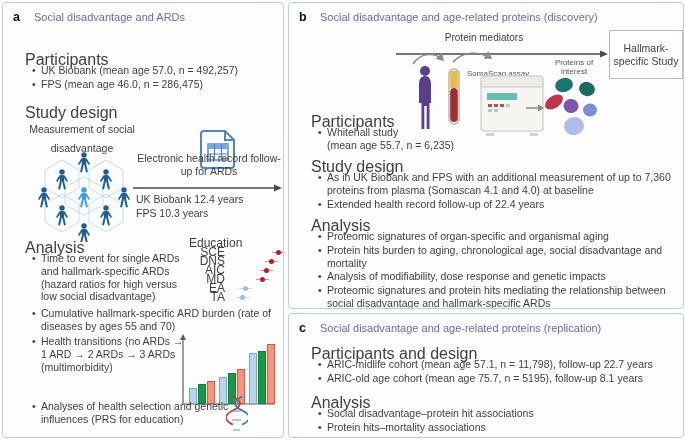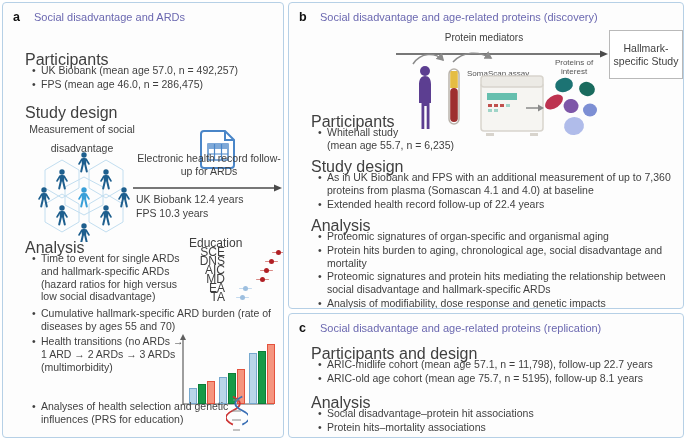--- a/index.html
+++ b/index.html
@@ -349,22 +349,22 @@
       <li>As in UK Biobank and FPS with an additional measurement of up to 7,360 proteins from plasma (Somascan 4.1 and 4.0) at baseline</li>
       <li>Extended health record follow-up of 22.4 years</li>
     </ul>
   </div>
 
   <div class="heading" style="left:22px;top:214px;">Analysis</div>
   <div class="blk" style="left:24px;top:227px;width:366px;">
     <ul class="bul">
       <li>Proteomic signatures of organ-specific and organismal aging</li>
       <li>Protein hits burden to aging, chronological age, social disadvantage and mortality</li>
+      <li>Analysis of modifiability, dose response and genetic impacts</li>
       <li>Proteomic signatures and protein hits mediating the relationship between social disadvantage and hallmark-specific ARDs</li>
-      <li>Analysis of modifiability, dose response and genetic impacts</li>
     </ul>
   </div>
 </div>
 
 <div class="panel" id="panel-c">
   <div class="panel-label">c</div>
   <div class="panel-title">Social disadvantage and age-related proteins (replication)</div>
 
   <div class="heading" style="left:22px;top:31px;">Participants and design</div>
   <div class="blk" style="left:24px;top:44px;width:366px;">

